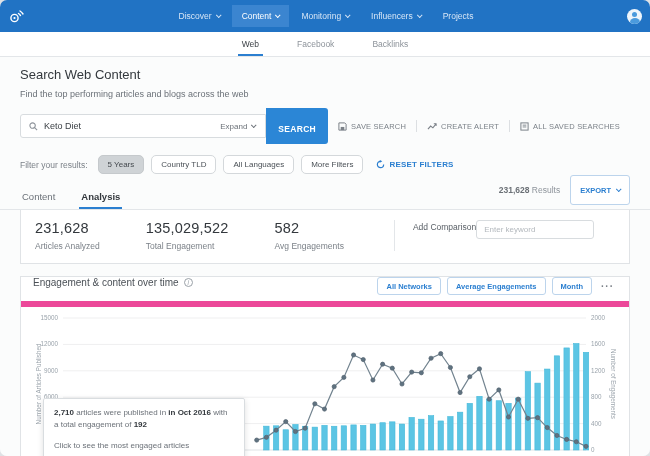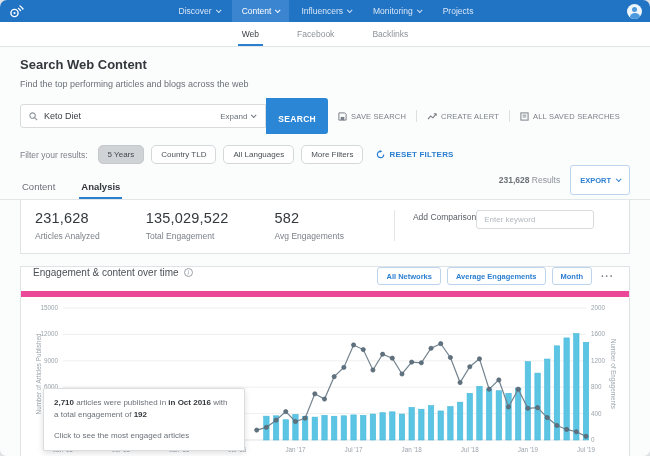--- a/index.html
+++ b/index.html
@@ -1,40 +1,40 @@
 <!DOCTYPE html>
 <html><head>
 <meta charset="utf-8">
 <style>
   * { margin:0; padding:0; box-sizing:border-box; }
   html,body { width:650px; height:456px; }
   body { background:#dfe2e5; font-family:"Liberation Sans", sans-serif; color:#3a3f44; }
   .window { width:650px; height:456px; background:#eceef0; border-radius:7px; overflow:hidden; position:relative; }
 
   
-  .topnav { height:22px; background:#2173c4; display:flex; align-items:center; padding:0 8px; }
+  .topnav { height:32px; background:#2173c4; display:flex; align-items:center; padding:0 8px; }
   .logo { width:17px; height:17px; flex:0 0 auto; cursor:pointer; }
   .nav-center { flex:1; display:flex; justify-content:center; gap:2px; }
   .nav-item { display:flex; align-items:center; gap:4px; color:#d7e6f6; font-size:8.5px; padding:0 10px; height:22px; cursor:pointer; }
   .nav-item.active { background:#3b85d0; color:#ffffff; }
   .caret { width:4px; height:4px; border-right:1px solid currentColor; border-bottom:1px solid currentColor; transform:rotate(45deg) translateY(-1px); display:inline-block; }
   .avatar { width:15px; height:15px; border-radius:50%; background:#eef5fb; position:relative; overflow:hidden; flex:0 0 auto; cursor:pointer; }
   .avatar .head { position:absolute; top:3px; left:5px; width:5px; height:5px; border-radius:50%; background:#4a9add; }
   .avatar .body { position:absolute; top:9.5px; left:2.5px; width:10px; height:8px; border-radius:50%; background:#4a9add; }
 
   
   .subnav { height:25px; background:#ffffff; border-bottom:1px solid #e3e6e9; display:flex; justify-content:center; align-items:flex-end; gap:30px; }
   .subtab { font-size:8.5px; color:#8d939a; padding:0 4px 7px; cursor:pointer; }
   .subtab.active { color:#3a3f44; border-bottom:2px solid #2b7fd0; padding-bottom:5px; }
 
   .content { background:#fbfcfc; border-bottom:1px solid #e0e3e6; }
 
   
   .search-section { padding:10px 20px 0; }
-  .page-title { font-size:13px; font-weight:bold; color:#33383d; margin-bottom:7px; }
+  .page-title { font-size:13px; font-weight:normal; color:#33383d; margin-bottom:7px; }
   .page-subtitle { font-size:9px; color:#6b7178; margin-bottom:9px; }
   .search-row { display:flex; align-items:center; margin-bottom:11px; }
   .search-box { width:305px; height:24px; background:#fff; border:1px solid #d8dcdf; border-radius:3px 0 0 3px; display:flex; align-items:center; padding:0 8px; }
   .search-box input { border:none; outline:none; flex:1; font-size:9px; color:#3a3f44; font-family:"Liberation Sans",sans-serif; background:transparent; margin-left:6px; }
   .expand-btn { display:flex; align-items:center; gap:4px; font-size:8px; color:#6b7178; cursor:pointer; padding-right:2px; }
   .search-btn { height:36px; background:#2b86d6; color:#fff; font-size:8.5px; font-weight:bold; border:none; border-radius:0 3px 3px 0; padding:16px 12px; letter-spacing:.3px; cursor:pointer; }
   .search-actions { margin-left:auto; display:flex; align-items:center; }
   .action-btn { display:flex; align-items:center; gap:4px; font-size:7.5px; color:#7b8188; letter-spacing:.2px; padding:0 10px; cursor:pointer; white-space:nowrap; }
   .action-sep { width:1px; height:12px; background:#dcdfe2; }
   .filter-row { display:flex; align-items:center; gap:7px; padding-bottom:12px; }
@@ -93,25 +93,25 @@
     <nav class="nav-center">
       <div class="nav-item">
           <span>Discover</span>
           <span class="caret"></span>
         </div>
       <div class="nav-item active">
           <span>Content</span>
           <span class="caret"></span>
         </div>
       <div class="nav-item">
+          <span>Monitoring</span>
+          <span class="caret"></span>
+        </div>
+      <div class="nav-item">
           <span>Influencers</span>
-          <span class="caret"></span>
-        </div>
-      <div class="nav-item">
-          <span>Monitoring</span>
           <span class="caret"></span>
         </div>
       <div class="nav-item">
           <span>Projects</span>
         </div>
     </nav>
     <div class="avatar">
         <div class="head"></div>
         <div class="body"></div>
       </div>

